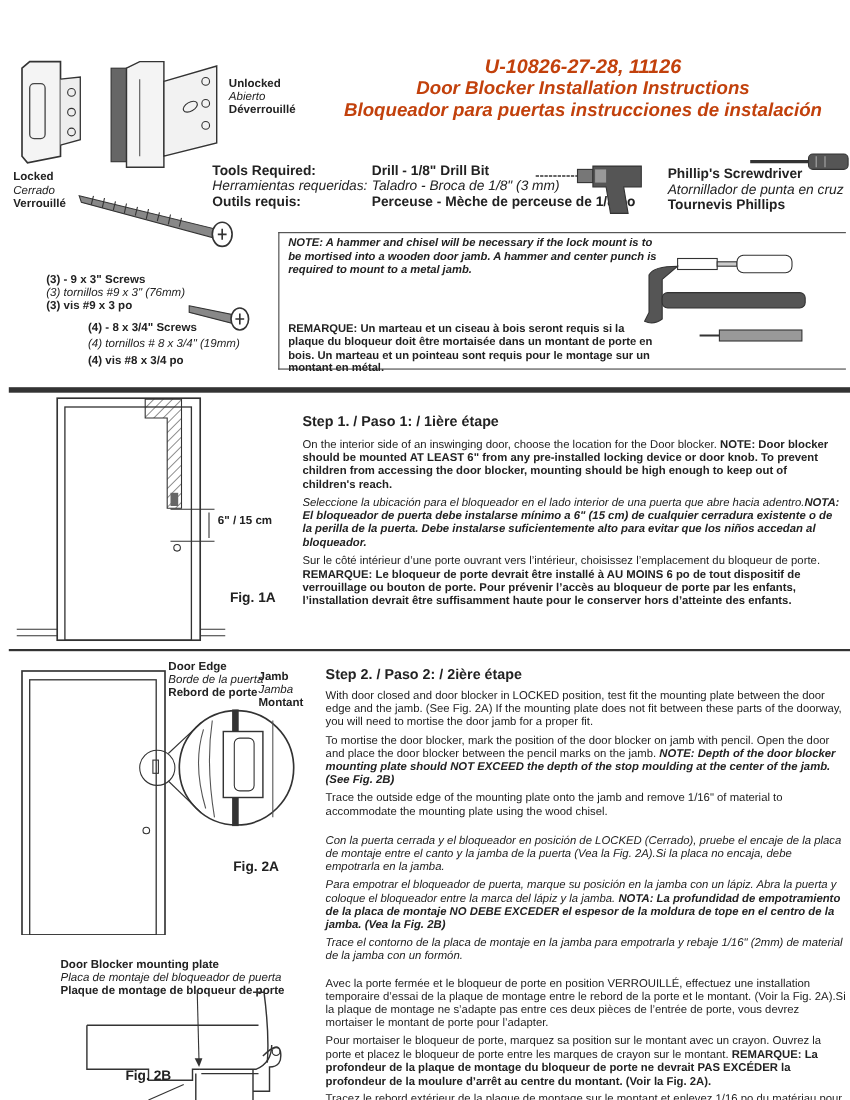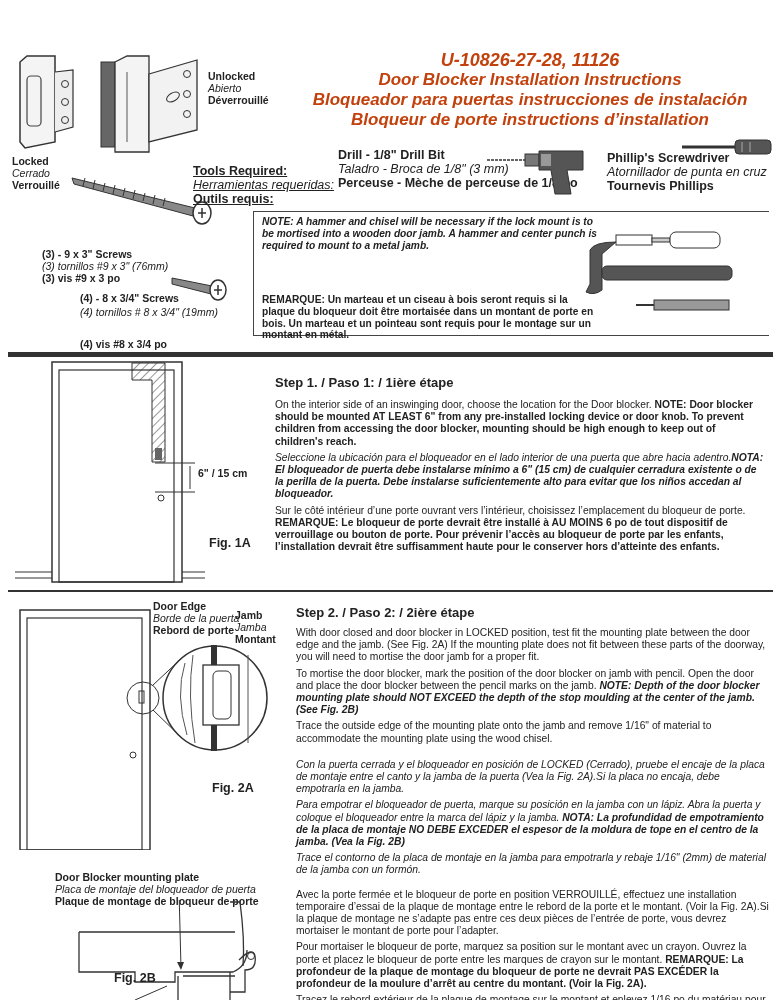--- a/index.html
+++ b/index.html
@@ -22,21 +22,20 @@
   .fig{font-size:12.5px;font-weight:bold;padding-left:24px;}
   svg{position:absolute;}
 </style>
 </head>
 <body>
 
 <div class="abs title" style="top:50px;">
   <div class="l1">U-10826-27-28, 11126</div>
   <div class="l2">Door Blocker Installation Instructions</div>
   <div class="l3">Bloqueador para puertas instrucciones de instalación</div>
-  <div class="l4">Bloqueur de porte instructions d’installation</div>
 </div>
 
 <svg style="left:15px;top:52px;" width="60" height="100" viewBox="0 0 60 100">
   <path d="M5 10 L12 4 L40 4 L40 90 L10 96 L5 90 Z" fill="#f4f4f4" stroke="#333" stroke-width="1.5"></path>
   <rect x="12" y="24" width="14" height="50" rx="4" fill="none" stroke="#444" stroke-width="1.2"></rect>
   <path d="M40 20 L58 18 L58 75 L40 80" fill="#eee" stroke="#333" stroke-width="1.2"></path>
   <circle cx="50" cy="32" r="3.5" fill="none" stroke="#333"></circle>
   <circle cx="50" cy="50" r="3.5" fill="none" stroke="#333"></circle>
   <circle cx="50" cy="68" r="3.5" fill="none" stroke="#333"></circle>
 </svg>
@@ -85,24 +84,24 @@
 </svg>
 
 <div class="abs sm" style="left:42px;top:248px;">
   <div class="b">(3) - 9 x 3" Screws</div>
   <div class="i">(3) tornillos #9 x 3" (76mm)</div>
   <div class="b">(3) vis #9 x 3 po</div>
 </div>
 <div class="abs sm" style="left:80px;top:292px;">
   <div class="b">(4) - 8 x 3/4" Screws</div>
   <div class="i" style="margin-top:2px;">(4) tornillos # 8 x 3/4" (19mm)</div>
-  <div class="b" style="margin-top:20px;">(4) vis #8 x 3/4 po</div>
-</div>
-
-<div class="abs tool" style="left:193px;top:164px;text-decoration:underline;">
+  <div class="b" style="margin-top:4px;">(4) vis #8 x 3/4 po</div>
+</div>
+
+<div class="abs tool" style="left:193px;top:148px;">
   <div class="b">Tools Required:</div>
   <div class="i">Herramientas requeridas:</div>
   <div class="b">Outils requis:</div>
 </div>
 <div class="abs tool" style="left:338px;top:148px;">
   <div class="b">Drill - 1/8" Drill Bit</div>
   <div class="i">Taladro - Broca de 1/8" (3 mm)</div>
   <div class="b">Perceuse - Mèche de perceuse de 1/8 po</div>
 </div>
 <svg style="left:485px;top:148px;" width="100" height="50" viewBox="0 0 100 50">

